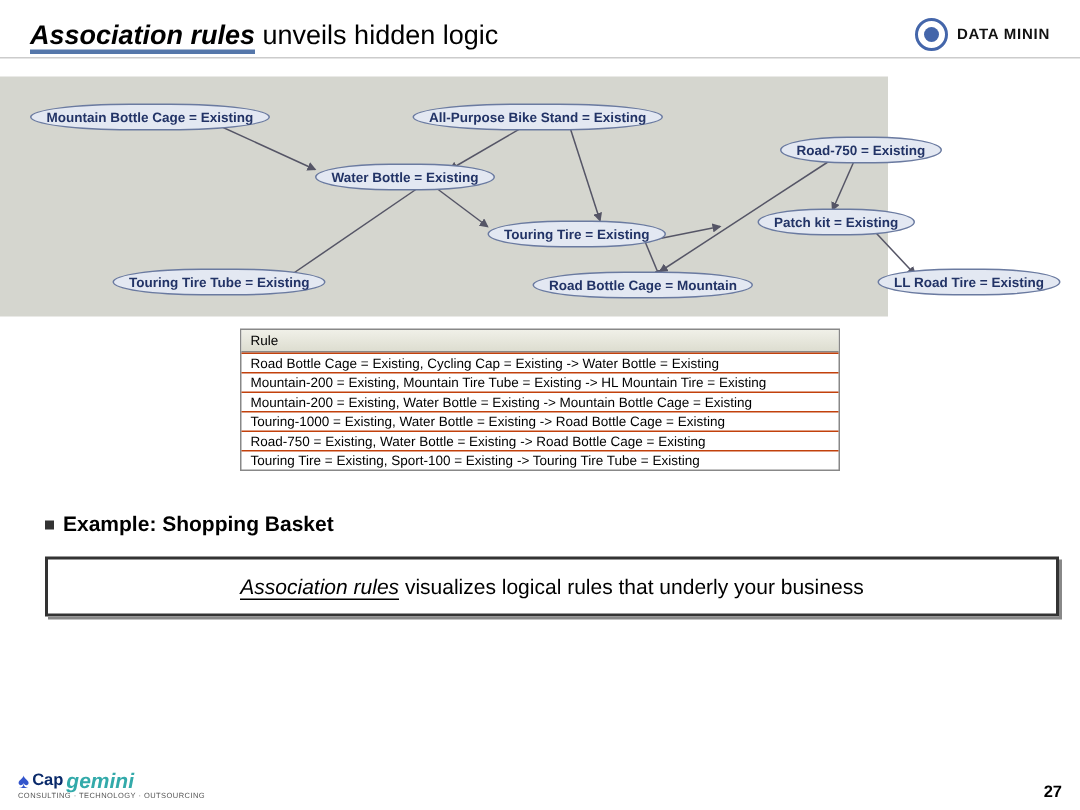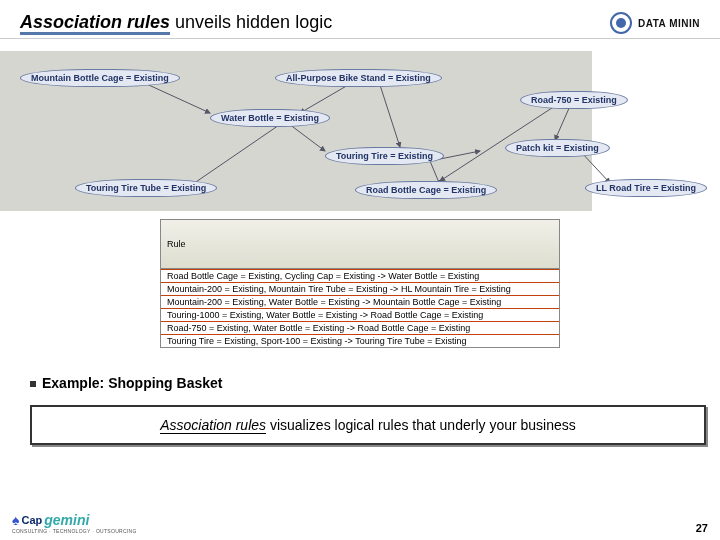--- a/index.html
+++ b/index.html
@@ -1,32 +1,32 @@
 <!DOCTYPE html>
 <html><head>
 <meta charset="utf-8">
 <style>
 * { box-sizing: border-box; margin: 0; padding: 0; }
 body { width: 720px; height: 540px; font-family: Arial, Helvetica, sans-serif; background: #fff; color: #000; overflow: hidden; position: relative; }
 
-.header { display: flex; justify-content: space-between; align-items: flex-start; padding: 12px 20px 4px 20px; border-bottom: 1px solid #ccc; }
+.header { display: flex; justify-content: space-between; align-items: center; padding: 12px 20px 4px 20px; border-bottom: 1px solid #ccc; }
 .title { font-size: 18px; font-weight: normal; font-style: italic; }
 .title .bold { font-weight: bold; font-style: italic; border-bottom: 3px solid #5577aa; }
 .title .rest { font-style: normal; }
 .brand { display: flex; align-items: center; gap: 6px; }
 .brand-icon { width: 22px; height: 22px; border: 2px solid #4466aa; border-radius: 50%; display: flex; align-items: center; justify-content: center; }
 .brand-icon-inner { width: 10px; height: 10px; background: #4466aa; border-radius: 50%; }
 .brand-text { font-size: 10px; font-weight: bold; letter-spacing: 0.5px; color: #111; }
 
 .diagram { position: relative; width: 592px; height: 160px; background: #d5d6cf; margin-top: 12px; }
 .node { position: absolute; background: #e3e8f2; border: 1px solid #6a7aa0; border-radius: 50% / 60%; padding: 3px 10px; font-size: 9px; font-weight: bold; color: #223366; white-space: nowrap; display: flex; align-items: center; justify-content: center; }
 .arrowline { stroke: #556; stroke-width: 1; fill: none; marker-end: url(#arr); }
 
 .rules { margin: 8px 160px 0 160px; border: 1px solid #888; font-size: 9px; }
-.rules-header { background: linear-gradient(#f0f0e8, #ddddd0); padding: 19px 6px; border-bottom: 1px solid #888; font-weight: normal; }
+.rules-header { background: linear-gradient(#f0f0e8, #ddddd0); padding: 2px 6px; border-bottom: 1px solid #888; font-weight: normal; }
 .rules-row { padding: 1px 6px; border-top: 1px solid #c2410c; }
 .rules-row:first-of-type { border-top: none; }
 
 .example { margin: 27px 30px 0 30px; font-size: 14px; font-weight: bold; }
 .example .bullet { display: inline-block; width: 6px; height: 6px; background: #333; margin-right: 6px; vertical-align: middle; }
 
 .callout { margin: 14px 14px 0 30px; border: 2px solid #333; box-shadow: 2px 2px 0 #888; padding: 10px; text-align: center; font-size: 14px; font-style: italic; }
 .callout .i { font-style: italic; border-bottom: 1px solid #000; }
 .callout .n { font-style: normal; }
 
@@ -70,21 +70,21 @@
     <path class="arrowline" d="M430,110 L440,134"></path>
     <path class="arrowline" d="M555,55 L440,130"></path>
     <path class="arrowline" d="M570,55 L555,89"></path>
     <path class="arrowline" d="M580,100 L610,132"></path>
   </svg>
   <div class="node" style="left:20px; top:18px">Mountain Bottle Cage = Existing</div>
   <div class="node" style="left:210px; top:58px">Water Bottle = Existing</div>
   <div class="node" style="left:275px; top:18px">All-Purpose Bike Stand = Existing</div>
   <div class="node" style="left:325px; top:96px">Touring Tire = Existing</div>
   <div class="node" style="left:75px; top:128px">Touring Tire Tube = Existing</div>
-  <div class="node" style="left:355px; top:130px">Road Bottle Cage = Existing</div>
+  <div class="node" style="left:355px; top:130px">Road Bottle Cage = Mountain</div>
   <div class="node" style="left:520px; top:40px">Road-750 = Existing</div>
   <div class="node" style="left:505px; top:88px">Patch kit = Existing</div>
   <div class="node" style="left:585px; top:128px">LL Road Tire = Existing</div>
 </div>
 
 <div class="rules">
   <div class="rules-header">Rule</div>
   <div class="rules-row">Road Bottle Cage = Existing, Cycling Cap = Existing -&gt; Water Bottle = Existing</div>
   <div class="rules-row">Mountain-200 = Existing, Mountain Tire Tube = Existing -&gt; HL Mountain Tire = Existing</div>
   <div class="rules-row">Mountain-200 = Existing, Water Bottle = Existing -&gt; Mountain Bottle Cage = Existing</div>

